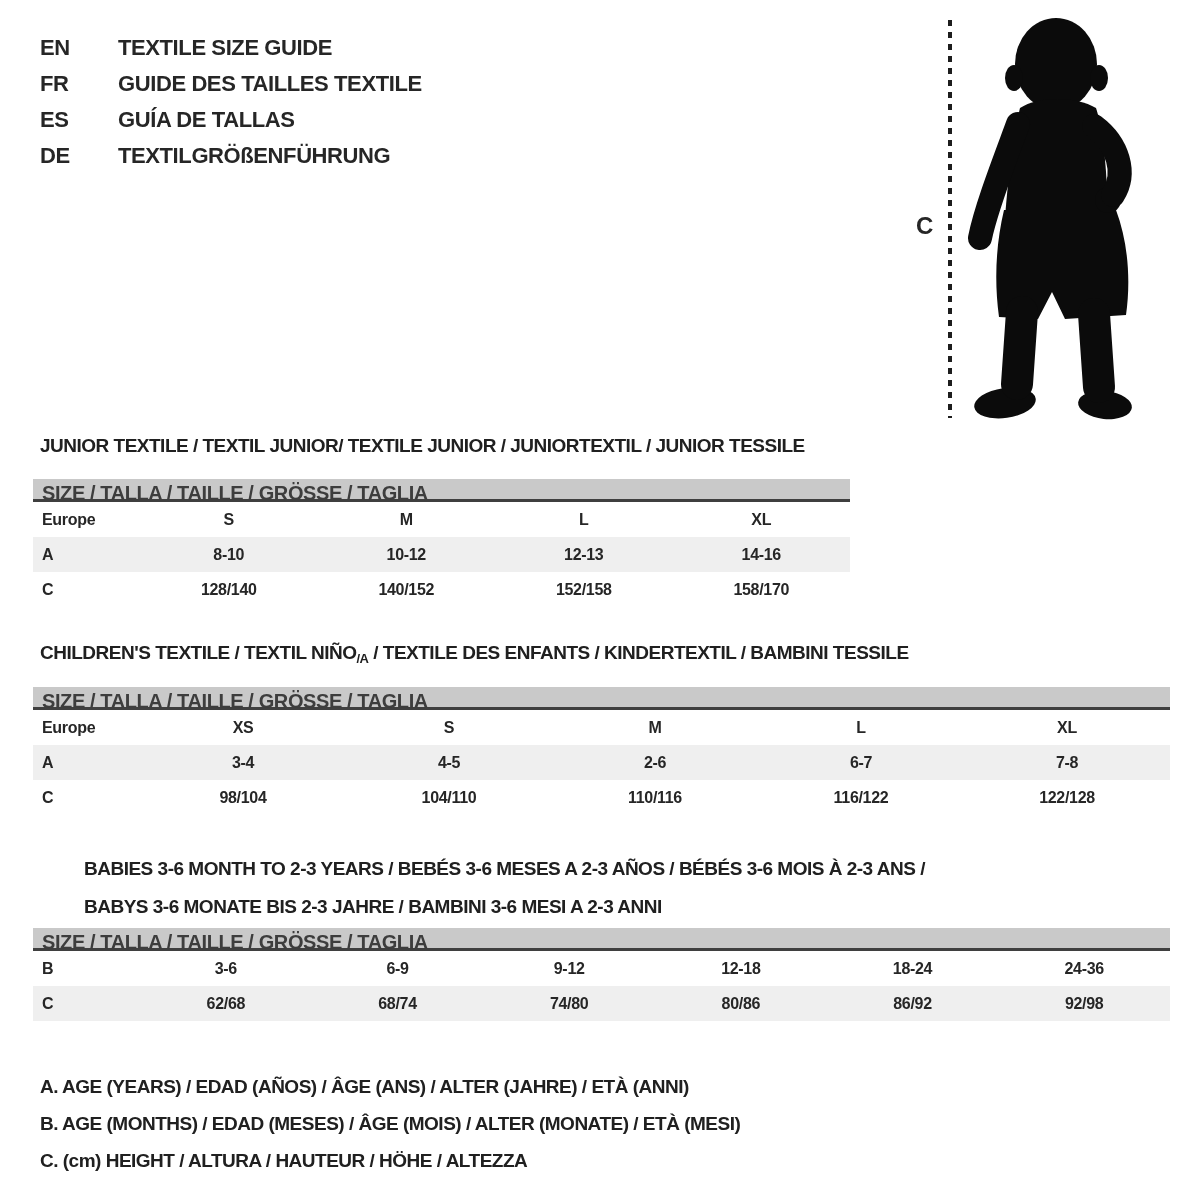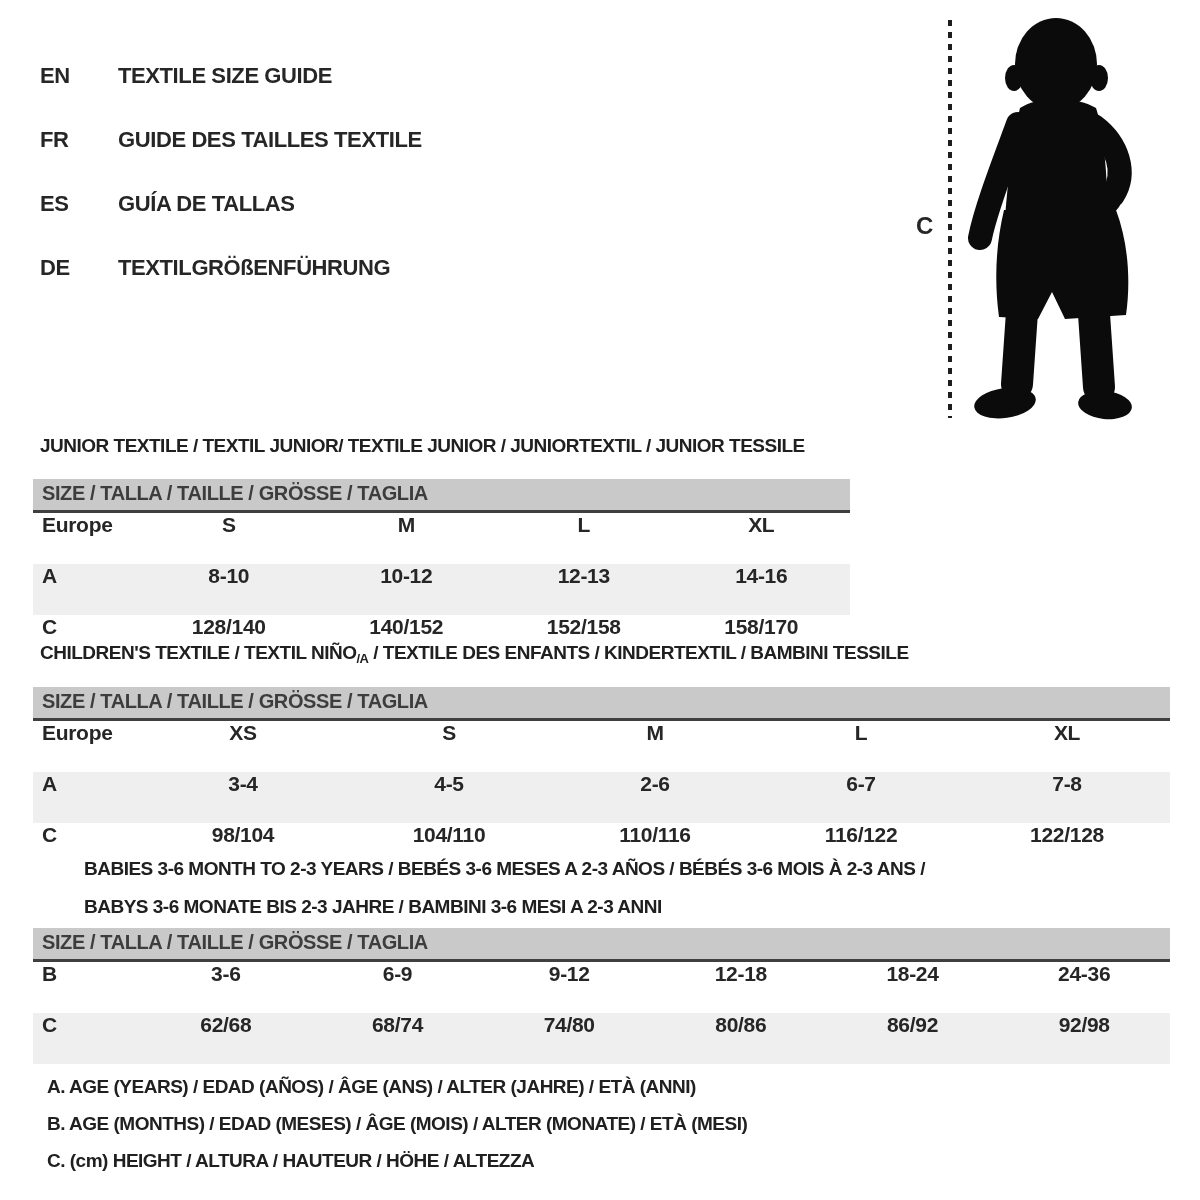--- a/index.html
+++ b/index.html
@@ -5,21 +5,21 @@
   * { margin:0; padding:0; box-sizing:border-box; }
   html,body { background:#ffffff; }
   body {
     width:1200px; height:1200px; position:relative;
     font-family:"Liberation Sans", sans-serif;
     font-weight:bold; color:#262626; overflow:hidden;
   }
 
   
   .langs { position:absolute; top:30px; left:40px; }
-  .lang-row { display:flex; height:36px; align-items:center; font-size:22px; letter-spacing:-0.4px;margin-top:28px; }
+  .lang-row { display:flex; height:36px; align-items:center; font-size:22px; letter-spacing:-0.4px; }
   .lang-code { width:78px; }
 
   
   .measure-c { position:absolute; left:916px; top:212px; font-size:24px; }
   .dotted-line {
     position:absolute; left:948px; top:20px; width:4px; height:398px;
     background:repeating-linear-gradient(to bottom, #1d1d1d 0 6px, transparent 6px 12px);
   }
   .baby-svg { position:absolute; left:958px; top:12px; width:190px; height:410px; }
 
@@ -30,31 +30,31 @@
   #babies-title   { top:850px; line-height:38px;margin-left:44px; }
   .title-sub { font-size:13px; vertical-align:-4px; letter-spacing:-0.5px; }
 
   
   .size-table { position:absolute; left:33px; }
   #junior-table   { top:479px; width:817px; }
   #children-table { top:687px; width:1137px; }
   #babies-table   { top:928px; width:1137px; }
 
   .size-bar {
-    height:34px; line-height:28px; padding-left:9px;
+    height:23px; line-height:28px; padding-left:9px;
     background:#c9c9c9; border-bottom:3px solid #3f3f3f;
     color:#3d3d3d; font-size:20px; letter-spacing:-0.4px;
   }
-  .t-row { display:flex; height:51px; align-items:flex-start; font-size:21px; letter-spacing:-0.3px; }
+  .t-row { display:flex; height:35px; align-items:center; font-size:16px; letter-spacing:-0.3px; }
   .t-row.shade { background:#efefef; }
   .t-label { width:107px; padding-left:9px; }
   .t-cell { flex:1; text-align:center; }
 
   
-  .legend { position:absolute; left:47px; top:1068px; font-size:19px; line-height:37px; letter-spacing:-0.5px; color:#202020; }
+  .legend { position:absolute; left:40px; top:1068px; font-size:19px; line-height:37px; letter-spacing:-0.5px; color:#202020; }
 </style>
 </head>
 <body>
 
 <div class="langs">
   <div class="lang-row">
     <span class="lang-code">EN</span>
     <span class="lang-label">TEXTILE SIZE GUIDE</span>
   </div>
   <div class="lang-row">

